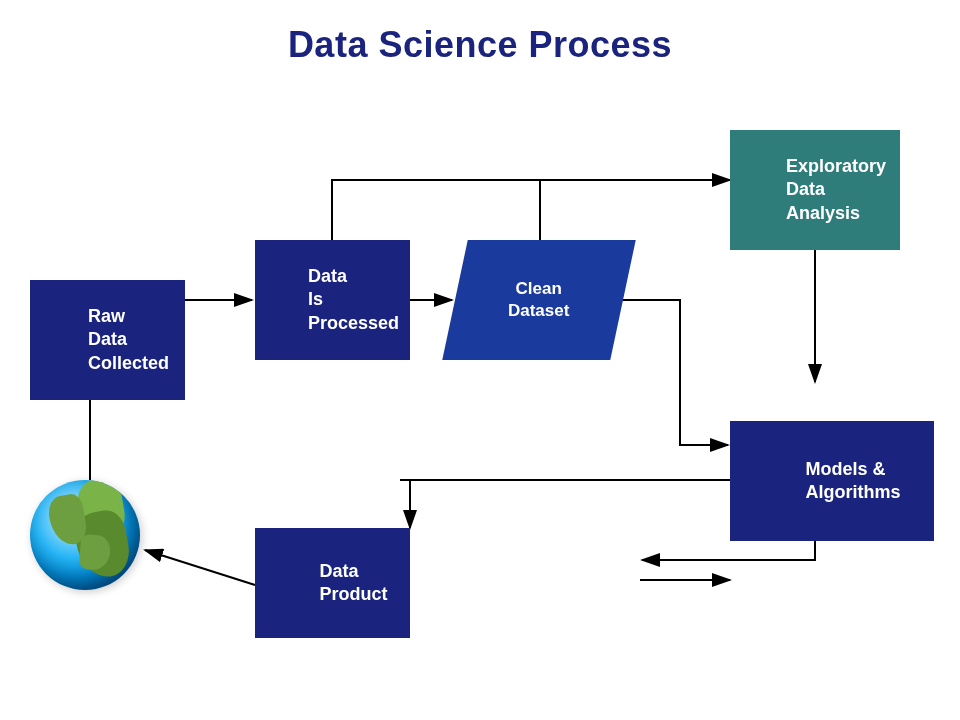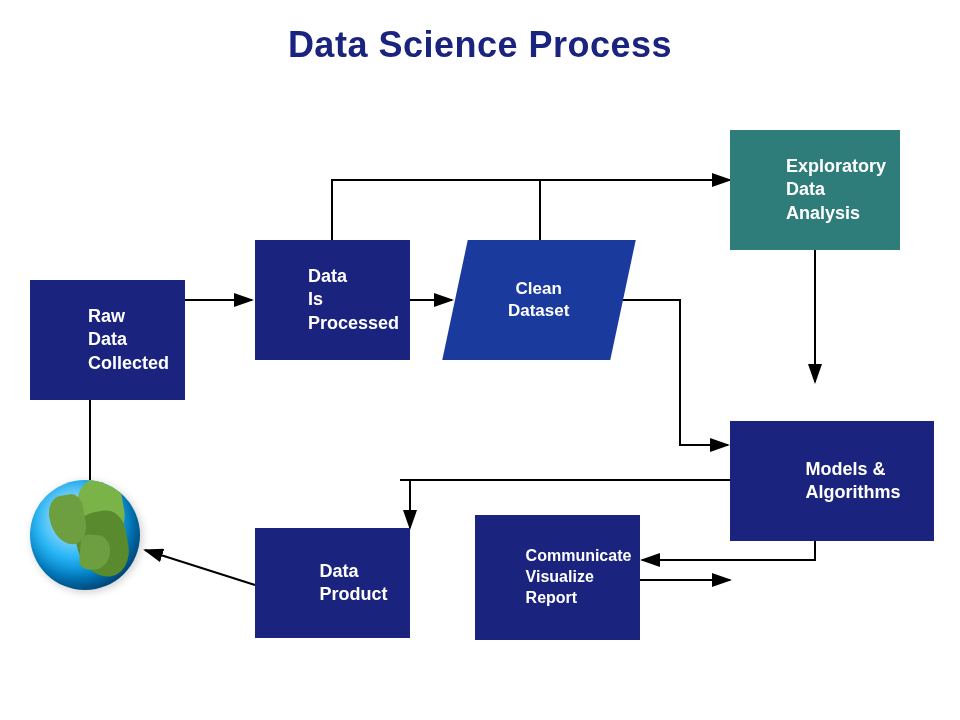--- a/index.html
+++ b/index.html
@@ -186,20 +186,17 @@
   </div>
 
   <div class="box" style="left:730px; top:325px; width:204px; height:120px; font-size:18px;margin-top:36px;">
     Models &amp;<br>Algorithms
   </div>
 
   <div class="box" style="left:255px; top:468px; width:155px; height:110px; font-size:18px;">
     Data<br>Product
   </div>
 
-  <div class="box" style="left:475px; top:455px; width:165px; height:125px; font-size:16px;">
-    Communicate<br>Visualize<br>Report
-  </div>
 
 
   <div class="globe"></div>
 
 </div>
 
 </body></html>

